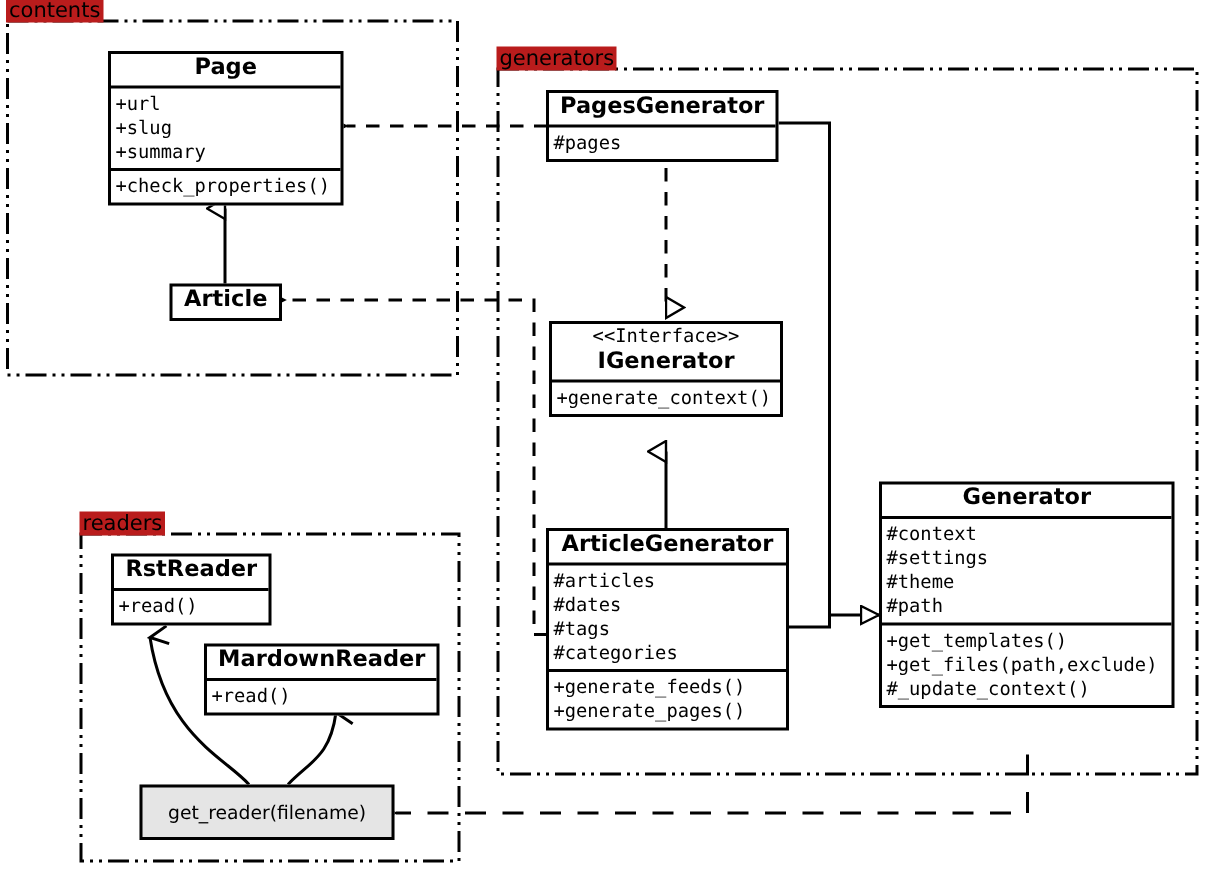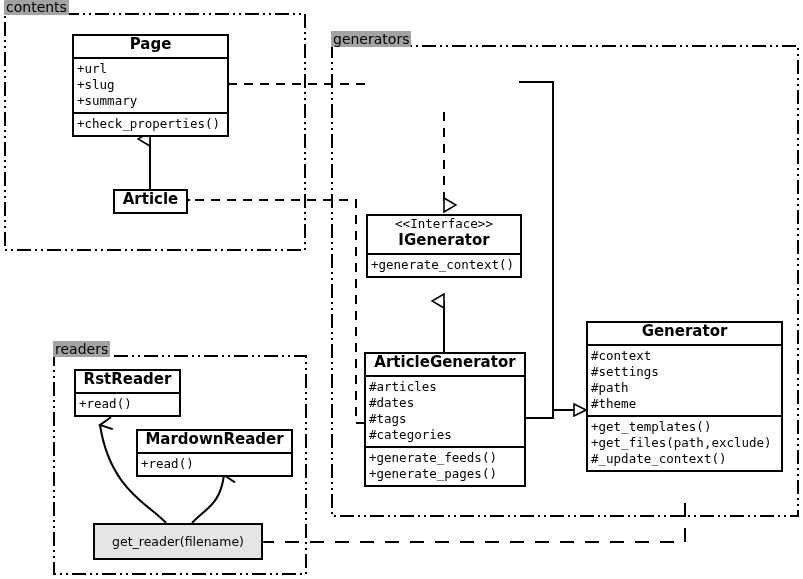--- a/index.html
+++ b/index.html
@@ -2,21 +2,21 @@
 <html><head>
 <meta charset="utf-8">
 <style>
   html,body{margin:0;padding:0;background:#ffffff;}
   body{width:803px;height:579px;position:relative;overflow:hidden;
        font-family:"DejaVu Sans Mono",monospace;}
   #stage{position:absolute;left:0;top:0;width:803px;height:579px;}
   svg{position:absolute;left:0;top:0;}
 
   .pkg-label{position:absolute;font-family:"DejaVu Sans","Liberation Sans",sans-serif;
-             font-size:14px;color:#000;background:#a3a3a3;padding:0 2px;white-space:nowrap;}
+             font-size:14px;color:#000;background:#b91c1c;padding:0 2px;white-space:nowrap;}
 
   .umlbox{position:absolute;border:2px solid #000;background:#fff;box-sizing:border-box;}
   .umlbox .hd{font-family:"DejaVu Sans","Liberation Sans",sans-serif;font-weight:bold;
               font-size:15px;text-align:center;padding:0 6px 4px;line-height:1.15;
               white-space:nowrap;}
   .umlbox .stereo{font-family:"DejaVu Sans Mono",monospace;font-weight:normal;
                   font-size:12.5px;display:block;text-align:center;line-height:1.25;}
   .umlbox .sep{border-top:2px solid #000;}
   .umlbox .cmp{padding:2px 3px 3px 3px;}
   .umlbox .cmp div{font-family:"DejaVu Sans Mono",monospace;font-size:12.5px;
@@ -89,20 +89,26 @@
     </div>
     <div class="sep cmp">
       <div>+check_properties()</div>
     </div>
   </div>
 
   <div class="umlbox" style="left:113px;top:189px;width:75px;">
     <div class="hd">Article</div>
   </div>
 
+  <div class="umlbox" style="left:364px;top:60px;width:155px;">
+    <div class="hd">PagesGenerator</div>
+    <div class="sep cmp">
+      <div>#pages</div>
+    </div>
+  </div>
 
   <div class="umlbox" style="left:366px;top:214px;width:156px;">
     <div class="hd">
       <span class="stereo">&lt;&lt;Interface&gt;&gt;</span>
       <span>IGenerator</span>
     </div>
     <div class="sep cmp">
       <div>+generate_context()</div>
     </div>
   </div>
@@ -119,22 +125,22 @@
       <div>+generate_feeds()</div>
       <div>+generate_pages()</div>
     </div>
   </div>
 
   <div class="umlbox" style="left:586px;top:321px;width:197px;">
     <div class="hd">Generator</div>
     <div class="sep cmp">
       <div>#context</div>
       <div>#settings</div>
+      <div>#theme</div>
       <div>#path</div>
-      <div>#theme</div>
     </div>
     <div class="sep cmp">
       <div>+get_templates()</div>
       <div>+get_files(path,exclude)</div>
       <div>#_update_context()</div>
     </div>
   </div>
 
   <div class="umlbox" style="left:74px;top:369px;width:107px;">
     <div class="hd">RstReader</div>

